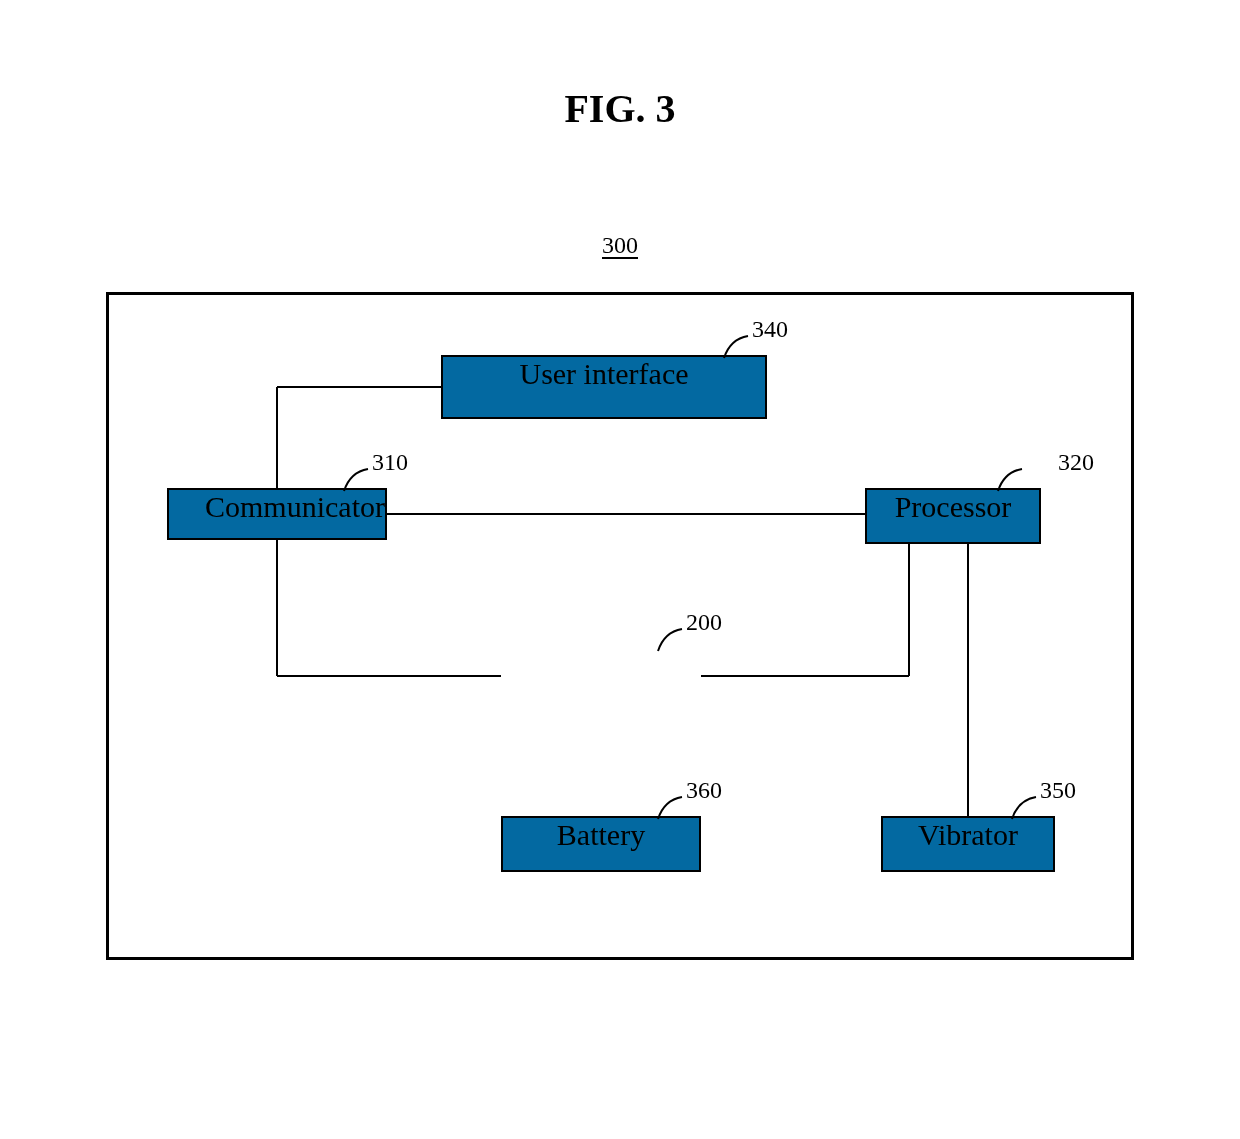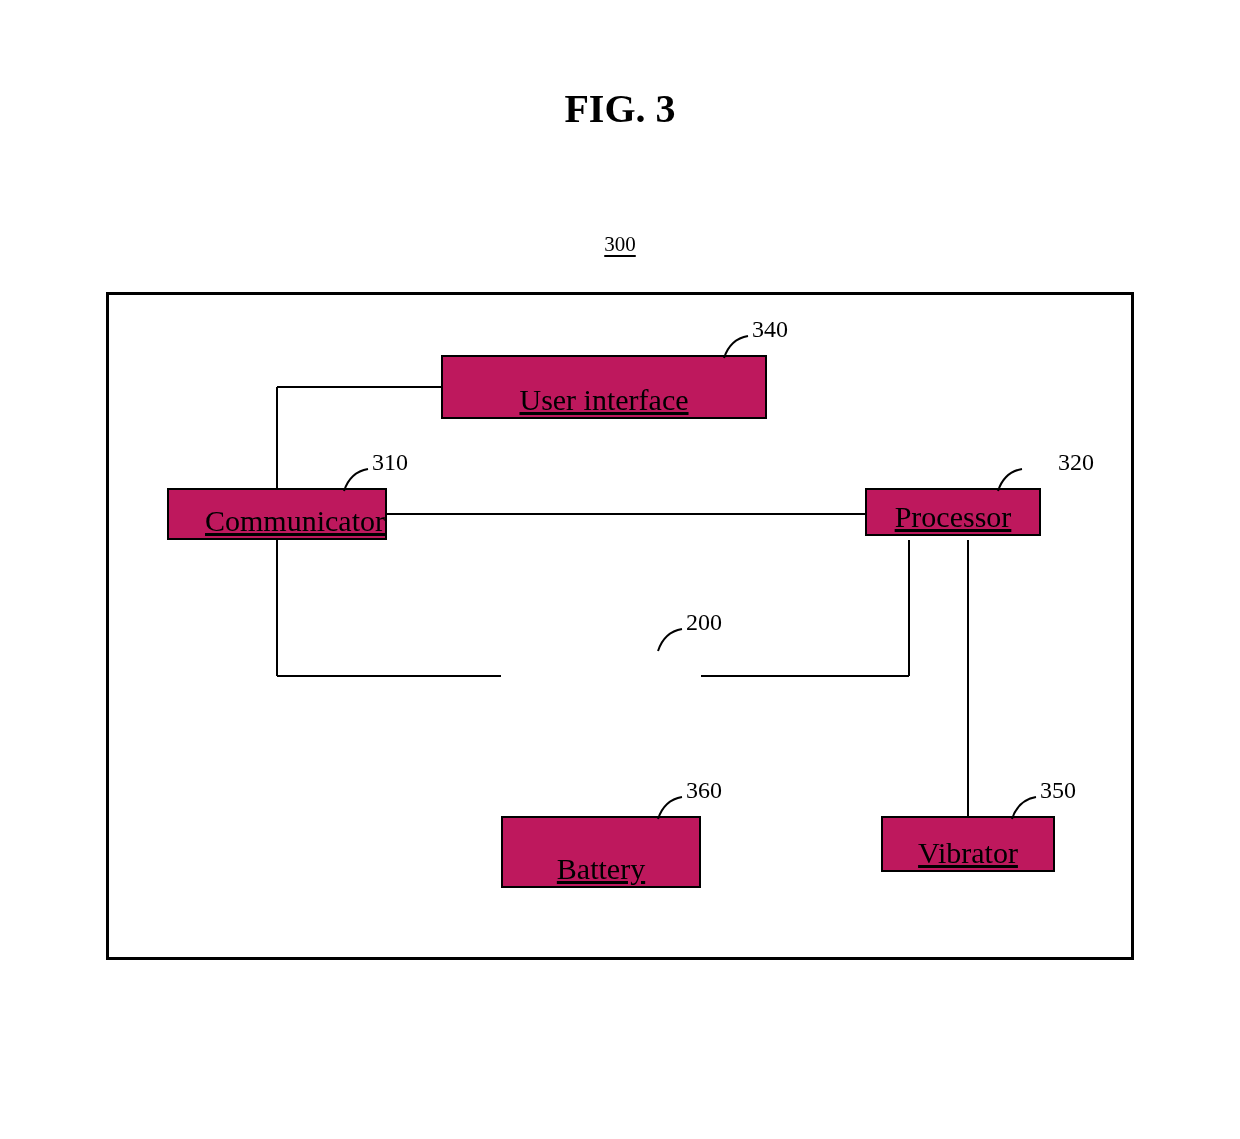--- a/index.html
+++ b/index.html
@@ -23,21 +23,21 @@
     font-weight: bold;
     font-size: 40px;
     color: #000;
   }
   .ref-top {
     position: absolute;
     top: 232px;
     left: 0;
     width: 1240px;
     text-align: center;
-    font-size: 21px;
+    font-size: 24px;
     color: #000;
     text-decoration: underline;
     text-underline-offset: 4px;
   }
   .outer-box {
     position: absolute;
     left: 106px;
     top: 292px;
     width: 1028px;
     height: 668px;
@@ -48,28 +48,27 @@
     position: absolute;
     left: 106px;
     top: 292px;
     width: 1028px;
     height: 668px;
   }
   .node {
     position: absolute;
     border: 2px solid #000;
     box-sizing: border-box;
-    background: #be185d;
+    background: #0369a1;
     display: flex;
-    align-items: flex-end;
+    align-items: flex-start;
     justify-content: center;
     font-size: 30px;
     color: #000;
     white-space: nowrap;
-    text-decoration: underline;
   }
   .ref {
     position: absolute;
     font-size: 24px;
     color: #000;
   }
   .lead {
     position: absolute;
     pointer-events: none;
   }
@@ -114,34 +113,34 @@
     <div class="ref" style="left:646px; top:24px;">340</div>
 
     <div class="node" style="left:61px; top:196px; width:220px; height:52px;padding-left:36px;">
       <span>Communicator</span>
     </div>
     <svg class="lead" width="44" height="28" style="left:236px; top:173px" viewBox="0 0 44 28">
       <path d="M2 26 C 6 14, 14 6, 26 4" stroke="#000" stroke-width="2" fill="none"></path>
     </svg>
     <div class="ref" style="left:266px; top:157px;">310</div>
 
-    <div class="node" style="left:759px; top:196px; width:176px; height:48px;">
+    <div class="node" style="left:759px; top:196px; width:176px; height:56px;">
       <span>Processor</span>
     </div>
     <svg class="lead" width="44" height="28" style="left:890px; top:173px" viewBox="0 0 44 28">
       <path d="M2 26 C 6 14, 14 6, 26 4" stroke="#000" stroke-width="2" fill="none"></path>
     </svg>
     <div class="ref" style="left:920px; top:157px;margin-left:32px;">320</div>
 
     <svg class="lead" width="44" height="28" style="left:550px; top:333px" viewBox="0 0 44 28">
       <path d="M2 26 C 6 14, 14 6, 26 4" stroke="#000" stroke-width="2" fill="none"></path>
     </svg>
     <div class="ref" style="left:580px; top:317px;">200</div>
 
-    <div class="node" style="left:395px; top:524px; width:200px; height:72px;">
+    <div class="node" style="left:395px; top:524px; width:200px; height:56px;">
       <span>Battery</span>
     </div>
     <svg class="lead" width="44" height="28" style="left:550px; top:501px" viewBox="0 0 44 28">
       <path d="M2 26 C 6 14, 14 6, 26 4" stroke="#000" stroke-width="2" fill="none"></path>
     </svg>
     <div class="ref" style="left:580px; top:485px;font-family:Liberation Serif, serif;">360</div>
 
     <div class="node" style="left:775px; top:524px; width:174px; height:56px;">
       <span>Vibrator</span>
     </div>

